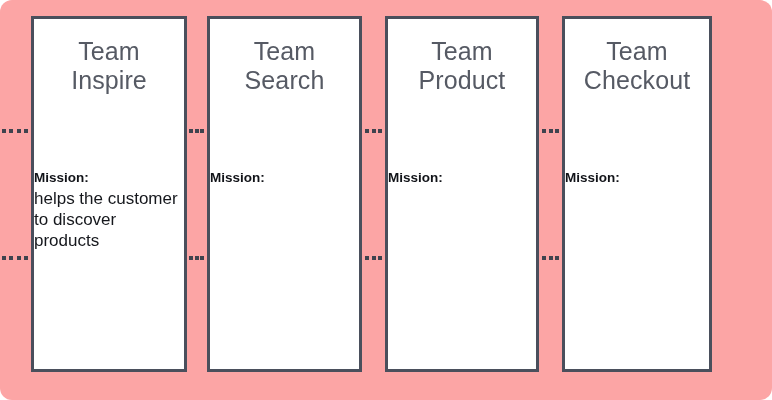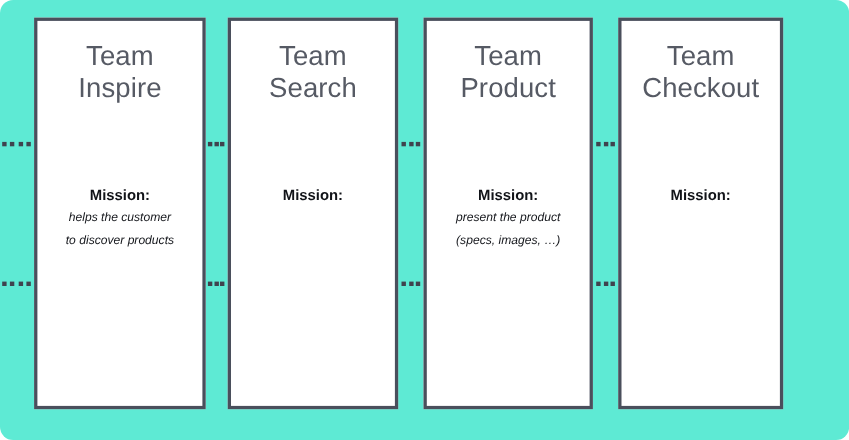--- a/index.html
+++ b/index.html
@@ -4,21 +4,21 @@
 <style>
   html, body {
     margin: 0;
     padding: 0;
     background: #ffffff;
   }
   #canvas {
     position: relative;
     width: 772px;
     height: 400px;
-    background: #5eead4;
+    background: #fca5a5;
     border-radius: 12px;
     overflow: hidden;
     font-family: "Liberation Sans", sans-serif;
   }
 
   
   .dots {
     position: absolute;
     height: 4px;
     display: flex;
@@ -55,36 +55,35 @@
     text-align: center;
     letter-spacing: 0.1px;
     white-space: pre-line;
   }
 
   .mission-block {
     position: absolute;
     left: 0;
     right: 0;
     top: 148px;
-    text-align: center;
+    text-align: left;
     color: #15171c;
   }
   .mission-label {
     font-size: 13.5px;
     line-height: 21px;
     font-weight: 700;
     color: #111318;
   }
   .mission-text {
-    font-size: 11px;
+    font-size: 17px;
     line-height: 21px;
     font-weight: 400;
     color: #15171c;
     white-space: pre-line;
-    font-style: italic;
   }
 </style>
 </head>
 <body>
 
 <div id="canvas">
 
   <div class="dots" style="left:2px; top:129px; width:26px;">
     <span class="dot"></span>
     <span class="dot"></span>
@@ -147,22 +146,20 @@
     <div class="mission-block">
       <div class="mission-label">Mission:</div>
     </div>
   </div>
 
   <div class="team-box" style="left:385px; width:154px;">
     <div class="team-title">Team
 Product</div>
     <div class="mission-block">
       <div class="mission-label">Mission:</div>
-      <div class="mission-text">present the product
-(specs, images, …)</div>
     </div>
   </div>
 
   <div class="team-box" style="left:562px; width:150px;">
     <div class="team-title">Team
 Checkout</div>
     <div class="mission-block">
       <div class="mission-label">Mission:</div>
     </div>
   </div>

